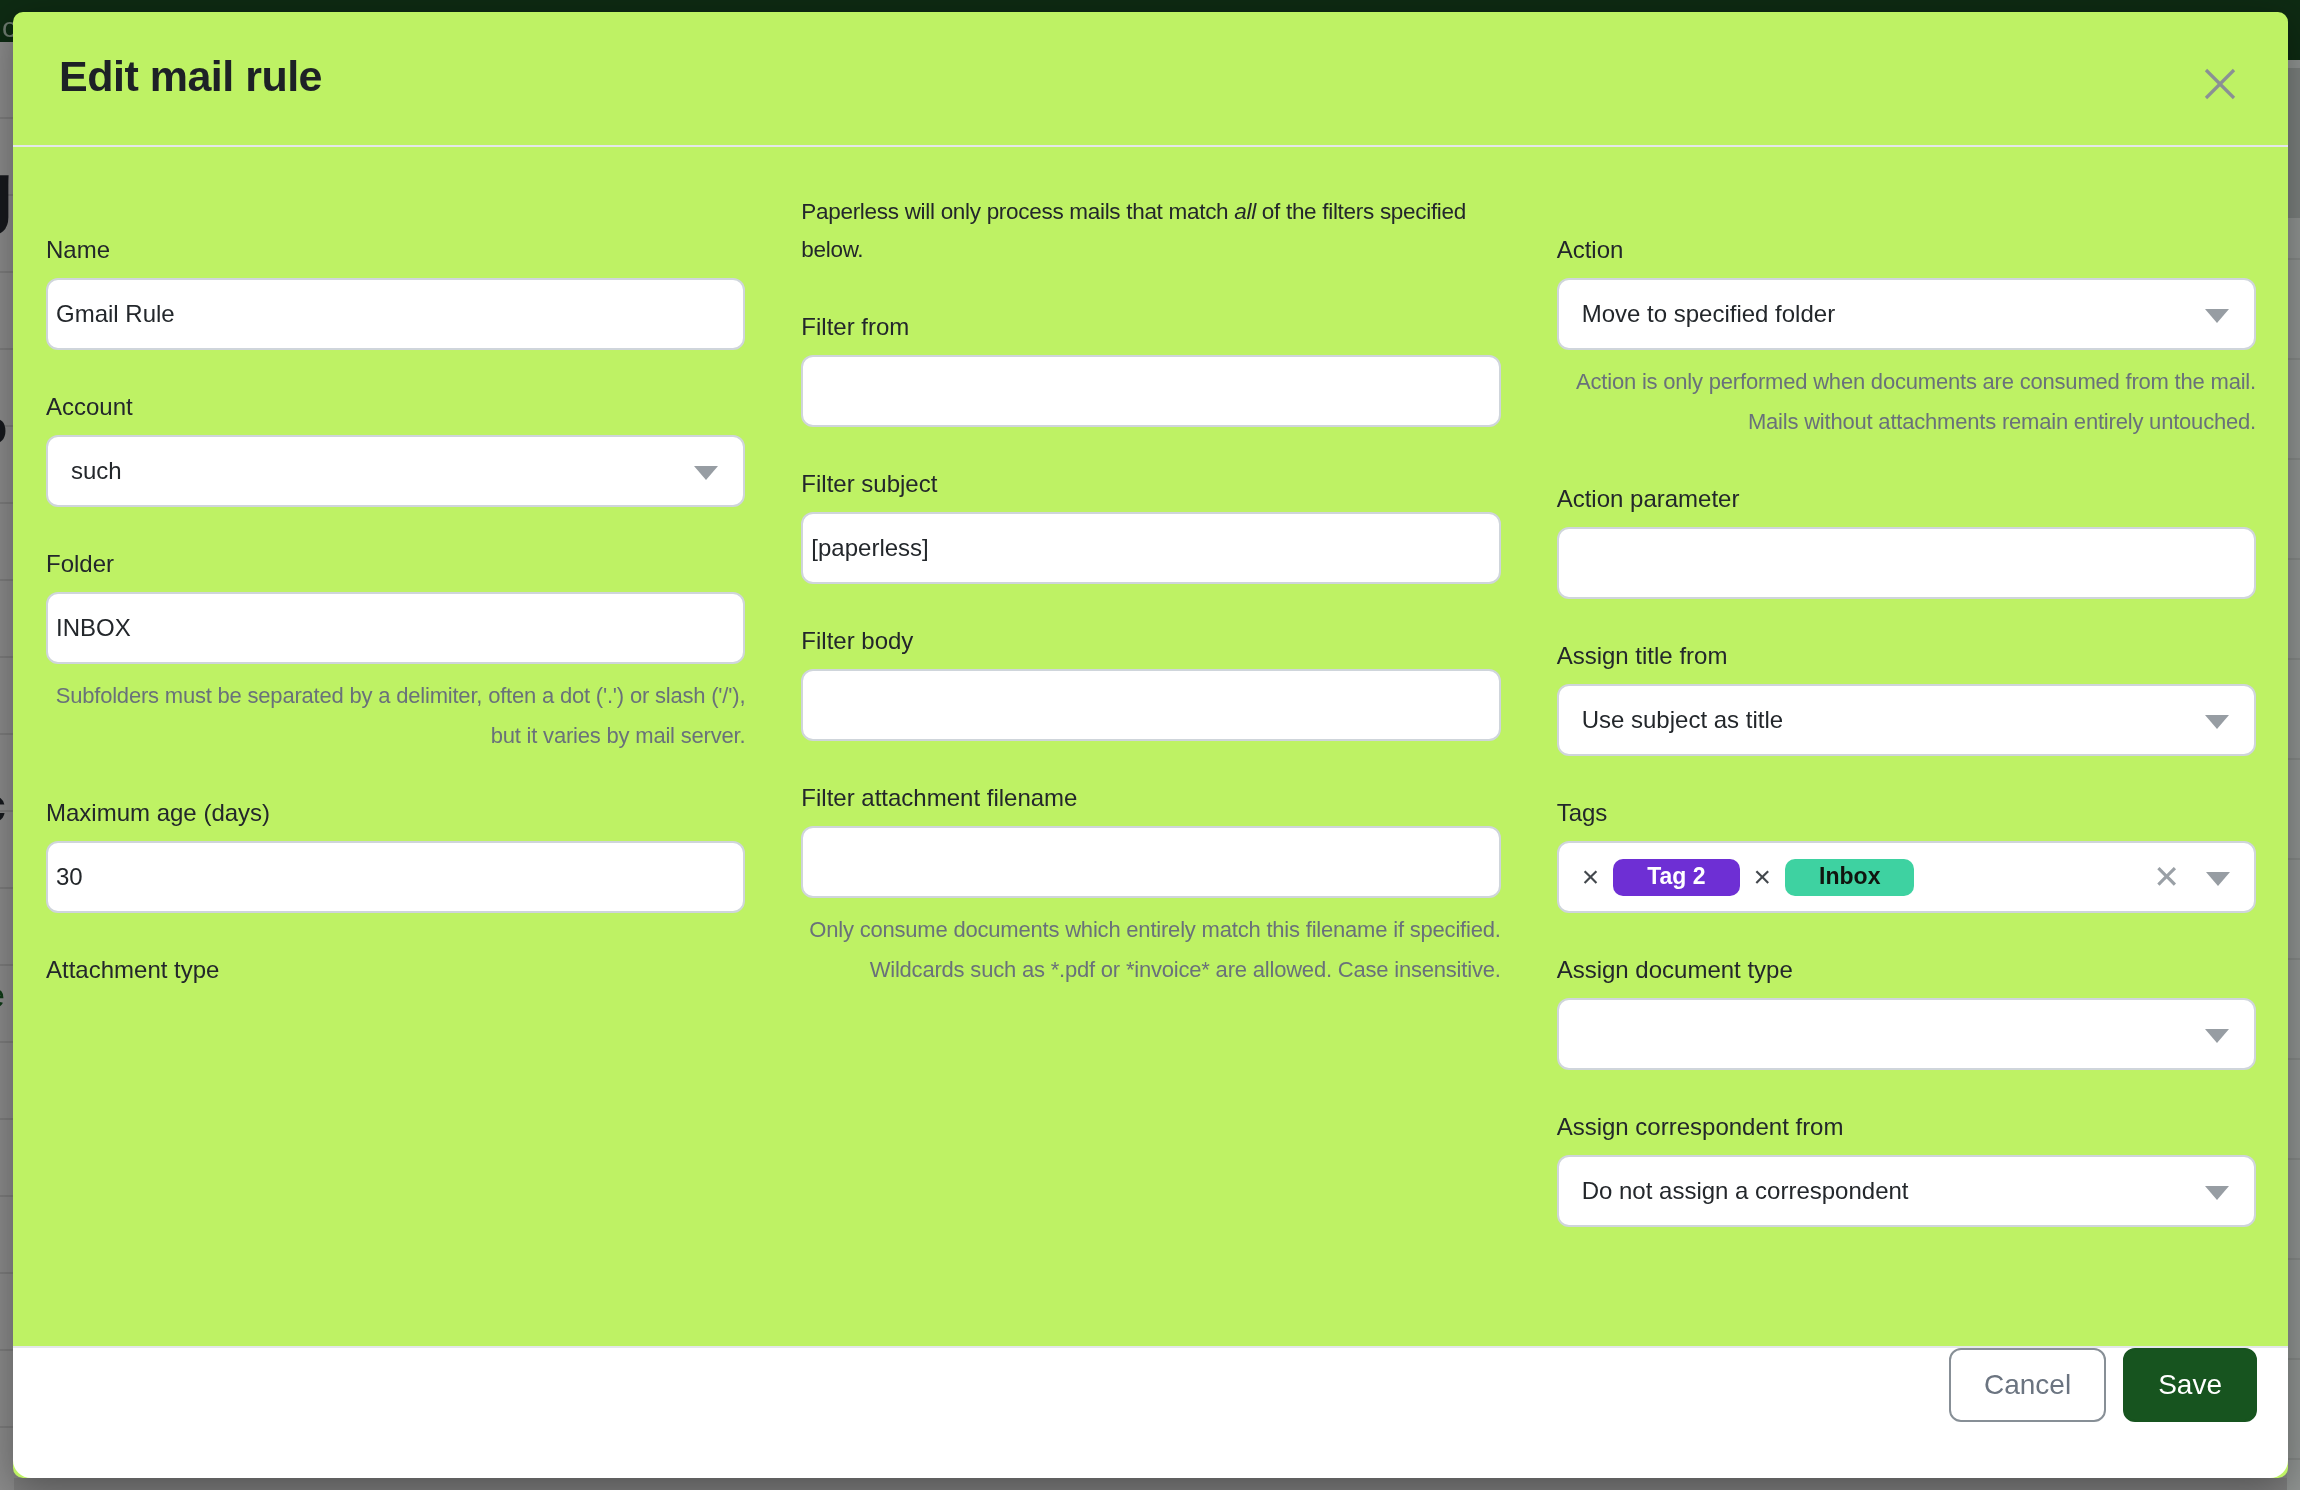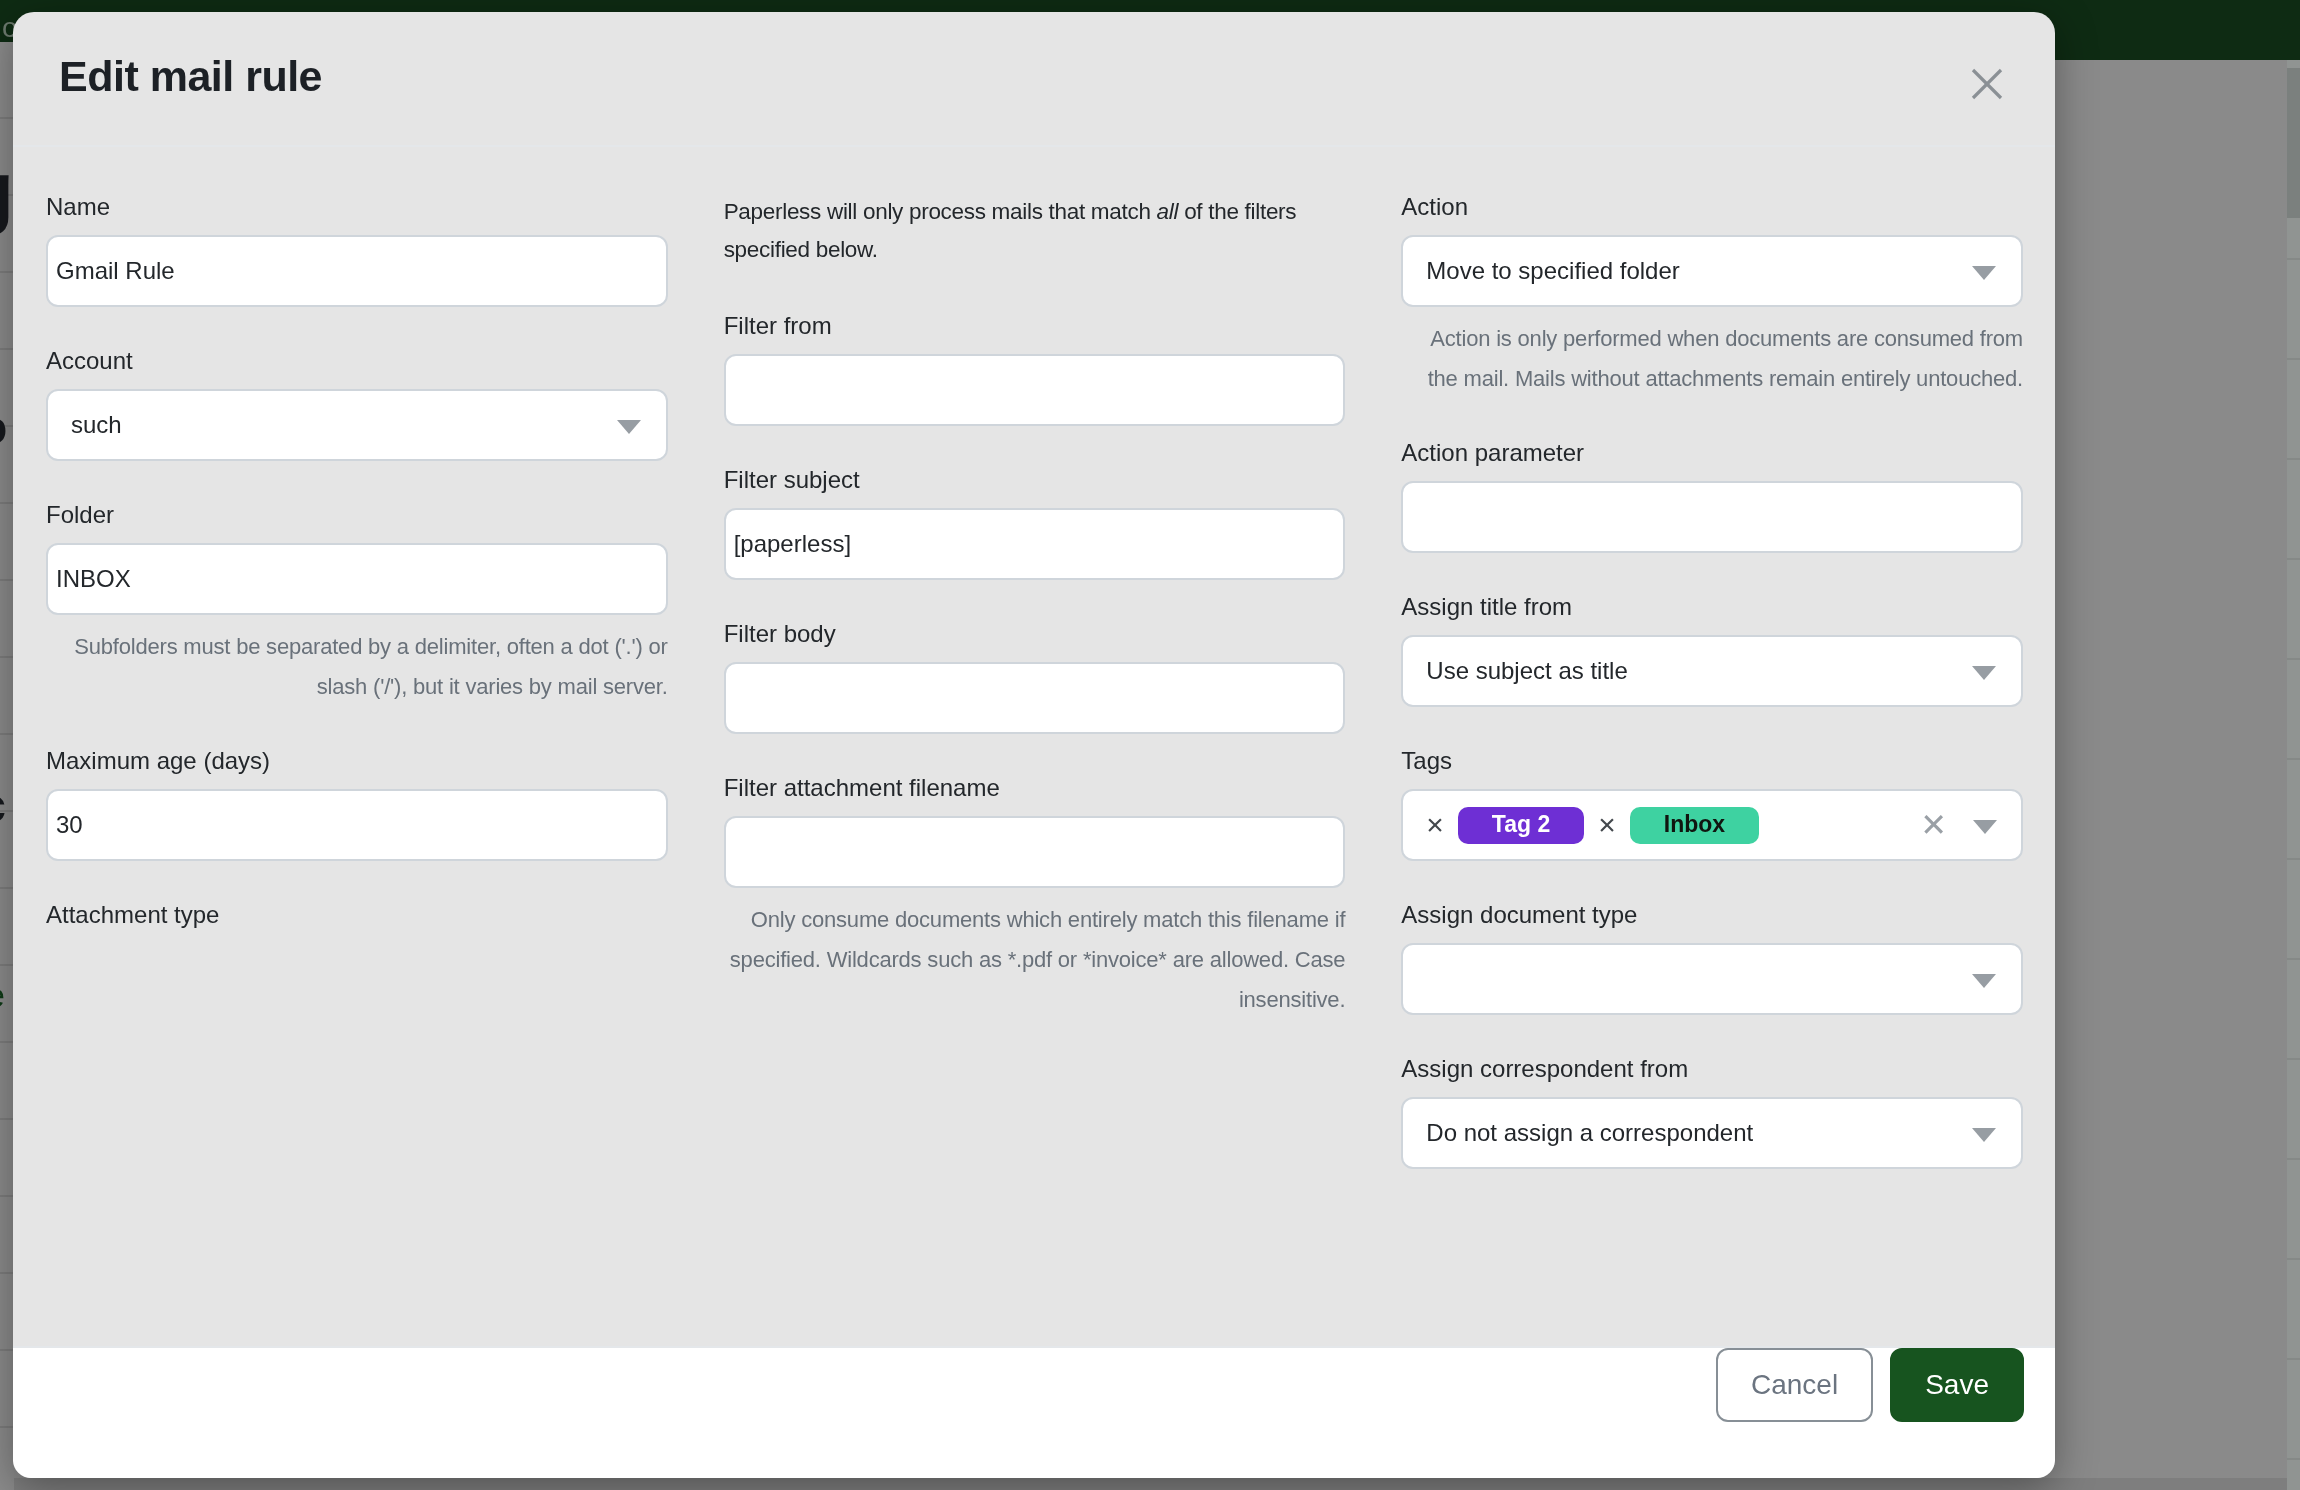--- a/index.html
+++ b/index.html
@@ -22,34 +22,34 @@
   .frag.f-u { left:-18px; top:870px; font-size:34px; font-weight:400; color:#0e3a16; }
   .frag.f-e { left:-14px; top:936px; font-size:34px; font-weight:400; color:#0e3a16; }
   .page-scrollbar { position:absolute; right:0; top:60px; width:13px; height:1430px;
     background:repeating-linear-gradient(to bottom,#909492 0 98px,#858987 98px 100px); }
   .page-scrollbar .thumb { position:absolute; left:0; top:8px; width:100%; height:150px;
     background:#7b807e; }
   .page-bottom { position:absolute; left:14px; right:13px; top:1478px; height:12px;
     background:#7e7e7e; }
 
   
-  .modal { position:absolute; left:13px; top:12px; width:2042px; height:1466px;
-    background:#e5e5e5; border-radius:21px;
+  .modal { position:absolute; left:13px; top:12px; width:2275px; height:1466px;
+    background:#bef264; border-radius:10px;
     box-shadow:0 10px 40px rgba(0,0,0,.35); }
   .modal-header { position:relative; height:135px; border-bottom:2px solid #e4e7ea;
     padding:40px 45px 0 46px; }
   .modal-title { font-size:43px; font-weight:700; color:#1d2126; letter-spacing:-.5px; }
   .close-btn { position:absolute; right:42px; top:48px; width:48px; height:48px;
     background:none; border:none; cursor:pointer; }
   .close-btn svg { display:block; }
 
   .modal-body { display:grid; grid-template-columns:1fr 1fr 1fr; column-gap:56px;
     padding:46px 32px 0 33px; }
 
-  .fgroup { margin-bottom:40px; }
+  .fgroup { margin-bottom:40px;margin-top:43px; }
   .flabel { display:block; font-size:24px; color:#23272b; margin-bottom:14px; }
   .control { position:relative; width:100%; height:72px; background:#fff;
     border:2px solid #cfd5db; border-radius:12px; font-size:24px; color:#23272b;
     padding:0 60px 0 23px; display:flex; align-items:center;
     font-family:"Liberation Sans","DejaVu Sans",sans-serif; }
   input.control { display:block; padding-top:0; padding-bottom:0; outline:none;padding-left:8px; }
   .caret { position:absolute; right:25px; top:50%; margin-top:-5px; width:0; height:0;
     border-left:12px solid transparent; border-right:12px solid transparent;
     border-top:14px solid #979da3; }
   .helper { font-size:22px; color:#69717a; line-height:1.82; letter-spacing:-.2px;

